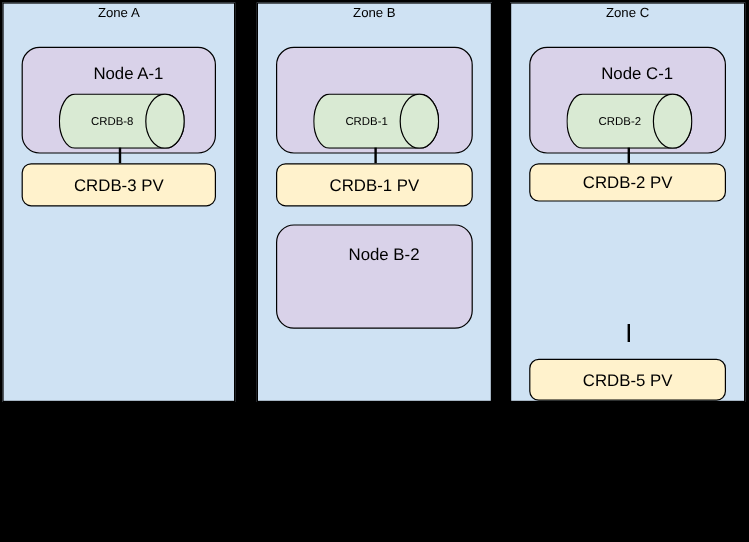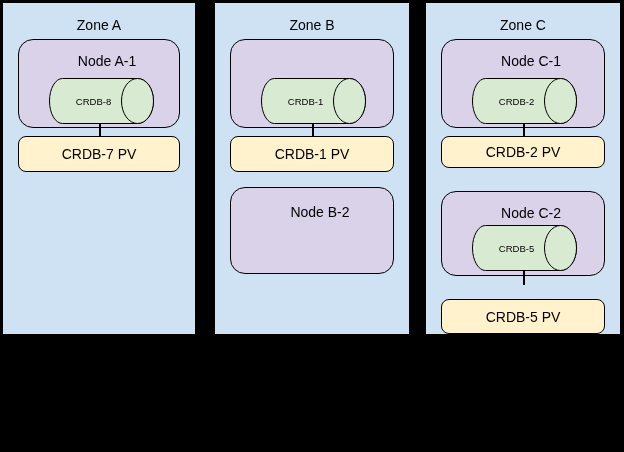--- a/index.html
+++ b/index.html
@@ -13,22 +13,21 @@
   }
   .zone {
     position: absolute;
     top: 2px; height: 333px;
     background: var(--zone-fill, #cfe2f3);
     border: 1px solid var(--border, #000);
     box-sizing: border-box;
   }
   .zone-title {
     text-align: center;
-    padding-top: 14px;
-    font-size: 14px;
+    font-size: 11px;
     line-height: 16px;
   }
   .node {
     position: absolute;
     left: 15px; right: 15px;
     background: var(--node-fill, #d9d2e9);
     border: 1px solid var(--border, #000);
     border-radius: 15px;
     box-sizing: border-box;
   }
@@ -83,21 +82,21 @@
       <div class="node-title">Node A-1</div>
       <div class="pod" style="top:38px;">
         <svg viewBox="0 0 105 46" width="105" height="46">
           <path class="cyl-shape" d="M 13.5 0.5 L 88.5 0.5 A 16 22.5 0 0 1 88.5 45.5 L 13.5 45.5 A 13 22.5 0 0 1 13.5 0.5 Z"></path>
           <ellipse class="cyl-shape" cx="88.5" cy="23" rx="16" ry="22.5"></ellipse>
         </svg>
         <div class="pod-label">CRDB-8</div>
       </div>
     </div>
     <div class="connector" style="left:96px; top:120px; height:13px;"></div>
-    <div class="pv" style="top:133px; height:36px;">CRDB-7 PV</div>
+    <div class="pv" style="top:133px; height:36px;">CRDB-3 PV</div>
   </div>
 
   <div class="zone" style="left:214px; width:196px;">
     <div class="zone-title">Zone B</div>
     <div class="node" style="top:36px; height:89px;">
       <div class="pod" style="top:38px;">
         <svg viewBox="0 0 105 46" width="105" height="46">
           <path class="cyl-shape" d="M 13.5 0.5 L 88.5 0.5 A 16 22.5 0 0 1 88.5 45.5 L 13.5 45.5 A 13 22.5 0 0 1 13.5 0.5 Z"></path>
           <ellipse class="cyl-shape" cx="88.5" cy="23" rx="16" ry="22.5"></ellipse>
         </svg>
@@ -119,27 +118,17 @@
         <svg viewBox="0 0 105 46" width="105" height="46">
           <path class="cyl-shape" d="M 13.5 0.5 L 88.5 0.5 A 16 22.5 0 0 1 88.5 45.5 L 13.5 45.5 A 13 22.5 0 0 1 13.5 0.5 Z"></path>
           <ellipse class="cyl-shape" cx="88.5" cy="23" rx="16" ry="22.5"></ellipse>
         </svg>
         <div class="pod-label">CRDB-2</div>
       </div>
     </div>
     <div class="connector" style="left:97px; top:120px; height:13px;"></div>
     <div class="pv" style="top:133px; height:32px;">CRDB-2 PV</div>
 
-    <div class="node" style="top:188px; height:85px;">
-      <div class="node-title">Node C-2</div>
-      <div class="pod" style="top:33px;">
-        <svg viewBox="0 0 105 46" width="105" height="46">
-          <path class="cyl-shape" d="M 13.5 0.5 L 88.5 0.5 A 16 22.5 0 0 1 88.5 45.5 L 13.5 45.5 A 13 22.5 0 0 1 13.5 0.5 Z"></path>
-          <ellipse class="cyl-shape" cx="88.5" cy="23" rx="16" ry="22.5"></ellipse>
-        </svg>
-        <div class="pod-label">CRDB-5</div>
-      </div>
-    </div>
     <div class="connector" style="left:97px; top:267px; height:15px;"></div>
     <div class="pv" style="top:296px; height:35px;">CRDB-5 PV</div>
   </div>
 
 </div>
 
 </body></html>

